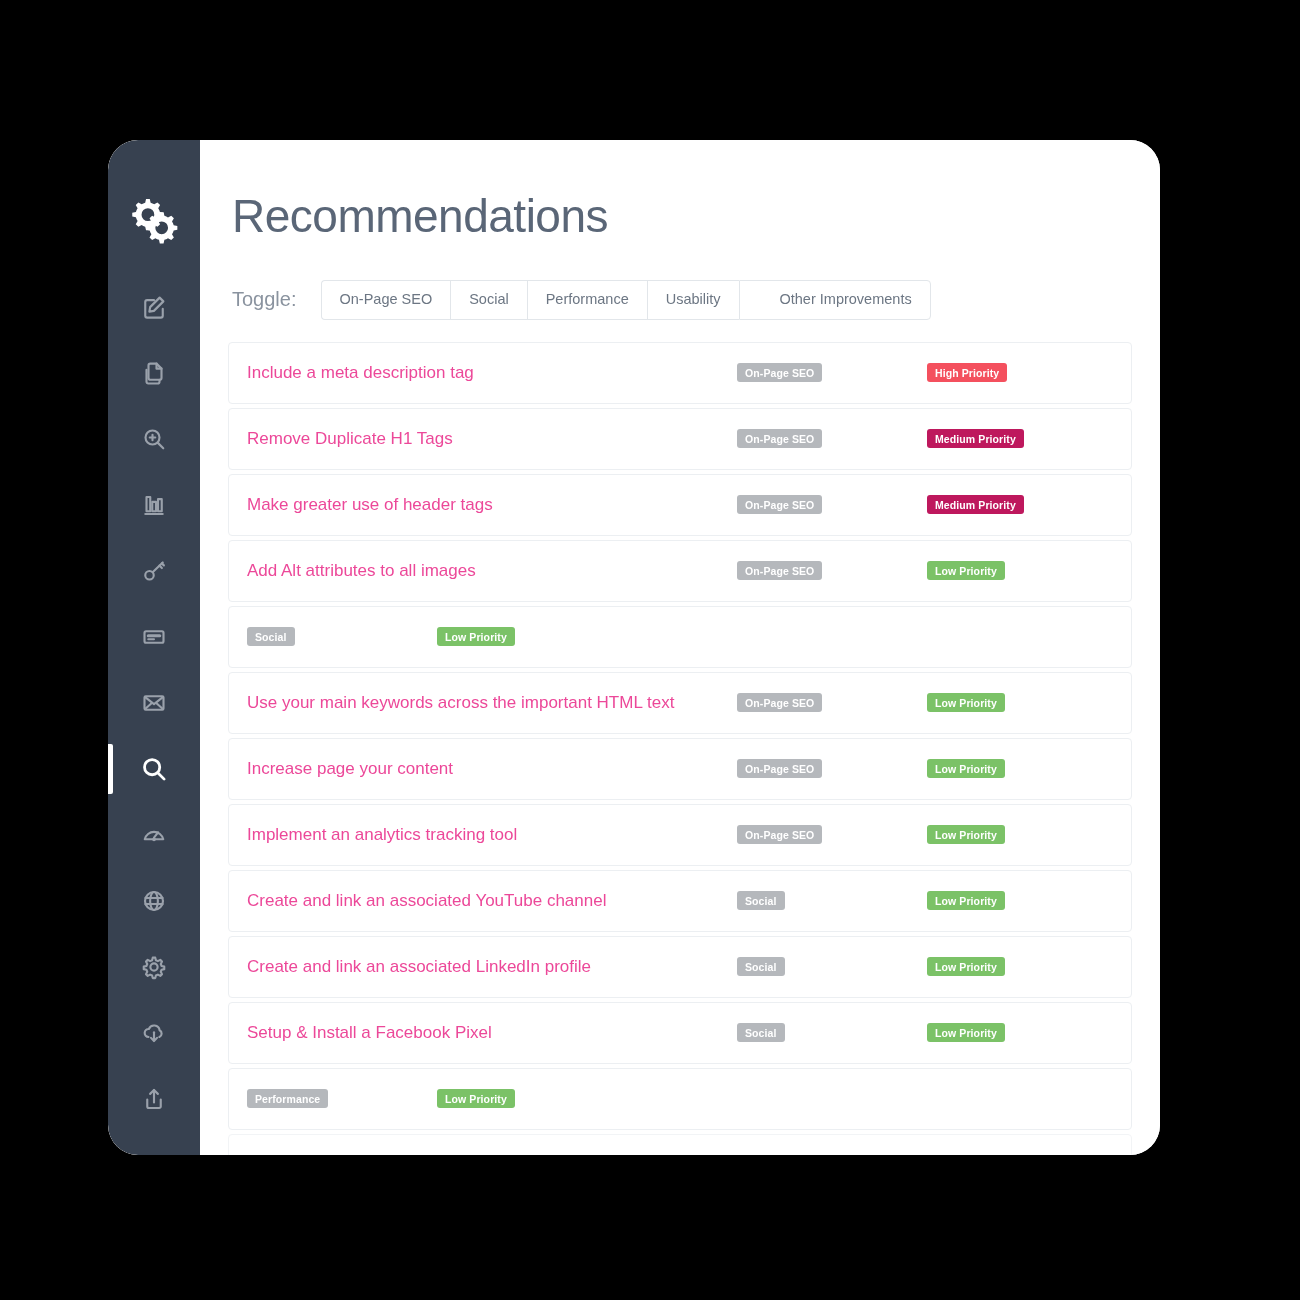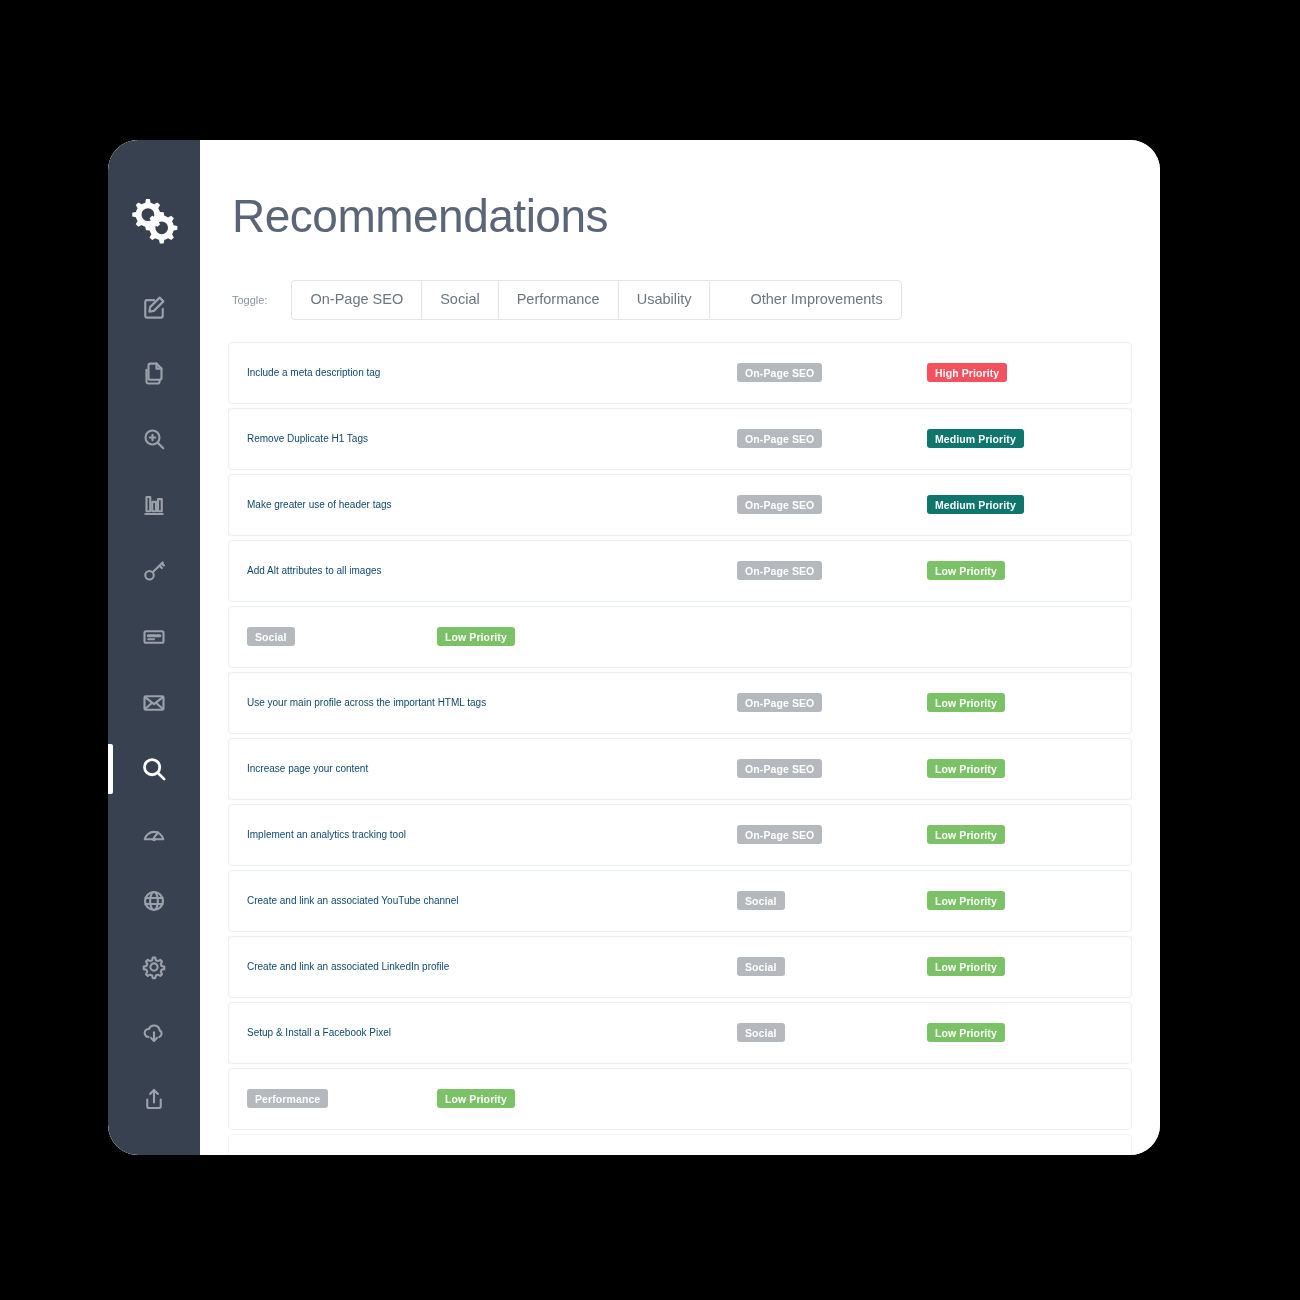--- a/index.html
+++ b/index.html
@@ -101,21 +101,21 @@
   }
 
   
   #toggle-bar {
     display: flex;
     align-items: center;
     margin-bottom: 22px;
     padding-left: 4px;
   }
   #toggle-label {
-    font-size: 11px;
+    font-size: 20px;
     color: #8a939f;
     margin-right: 24px;
   }
   #toggle-group {
     display: flex;
   }
   .toggle-btn {
     background: #ffffff;
     border: 1px solid #e2e6ea;
     border-right: none;
@@ -144,22 +144,22 @@
     background: #ffffff;
     border: 1px solid #eceff2;
     border-radius: 4px;
     height: 62px;
     display: flex;
     align-items: center;
     padding: 0 14px 0 18px;
     cursor: pointer;
   }
   .rec-title {
-    font-size: 10px;
-    color: #0c4a6e;
+    font-size: 17px;
+    color: #ec4899;
     flex: 1 1 auto;
     white-space: nowrap;
     overflow: hidden;
     text-overflow: ellipsis;
   }
   .rec-cat-cell {
     flex: 0 0 190px;
     display: flex;
     justify-content: flex-start;
   }
@@ -174,21 +174,21 @@
     font-weight: bold;
     color: #ffffff;
     padding: 5px 8px 4px 8px;
     border-radius: 3px;
     line-height: 1;
     letter-spacing: 0.1px;
     white-space: nowrap;
   }
   .badge-cat { background: #b5b8bc; }
   .badge-high { background: #f4505e; }
-  .badge-medium { background: #0f766e; }
+  .badge-medium { background: #be185d; }
   .badge-low { background: #7bc267; }
 
   
   #rec-row-partial {
     margin-top: 4px;
     height: 62px;
     background: #ffffff;
     border: 1px solid #f2f4f6;
     border-radius: 4px;
   }
@@ -382,21 +382,21 @@
         </div>
         <div class="rec-row">
           <div class="rec-cat-cell">
             <span class="badge badge-cat">Social</span>
           </div>
           <div class="rec-pri-cell">
             <span class="badge badge-low">Low Priority</span>
           </div>
         </div>
         <div class="rec-row">
-          <div class="rec-title">Use your main profile across the important HTML tags</div>
+          <div class="rec-title">Use your main keywords across the important HTML text</div>
           <div class="rec-cat-cell">
             <span class="badge badge-cat">On-Page SEO</span>
           </div>
           <div class="rec-pri-cell">
             <span class="badge badge-low">Low Priority</span>
           </div>
         </div>
         <div class="rec-row">
           <div class="rec-title">Increase page your content</div>
           <div class="rec-cat-cell">

